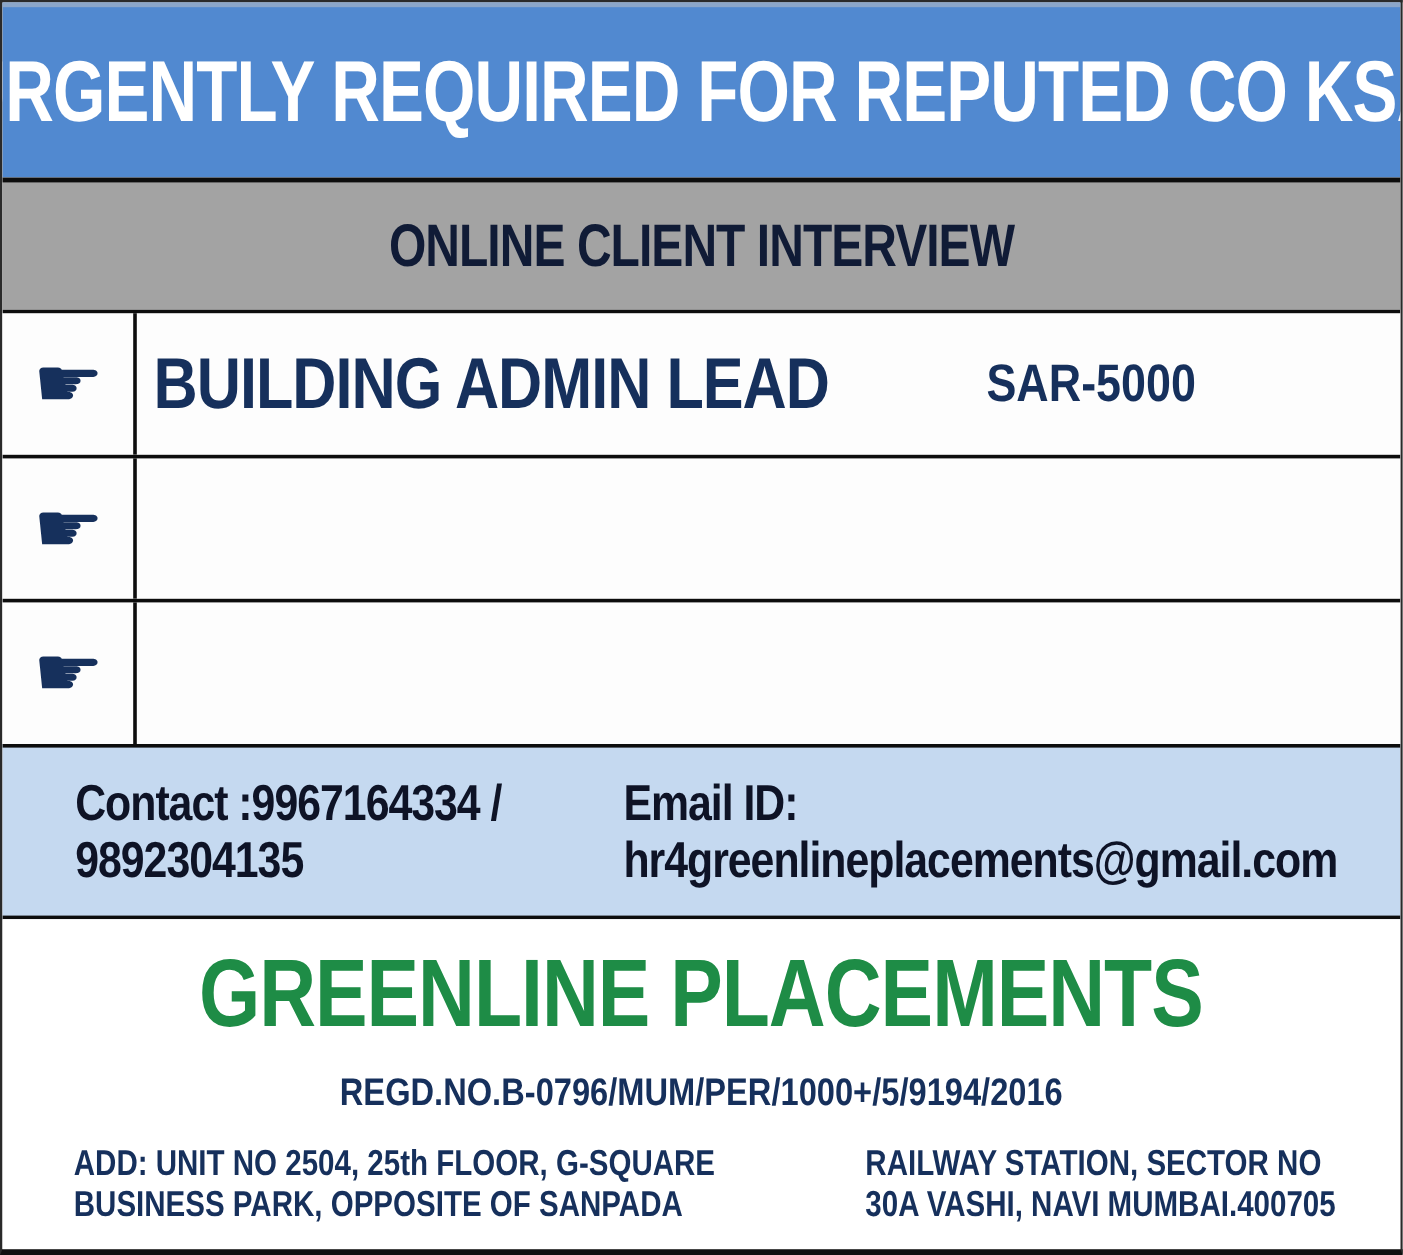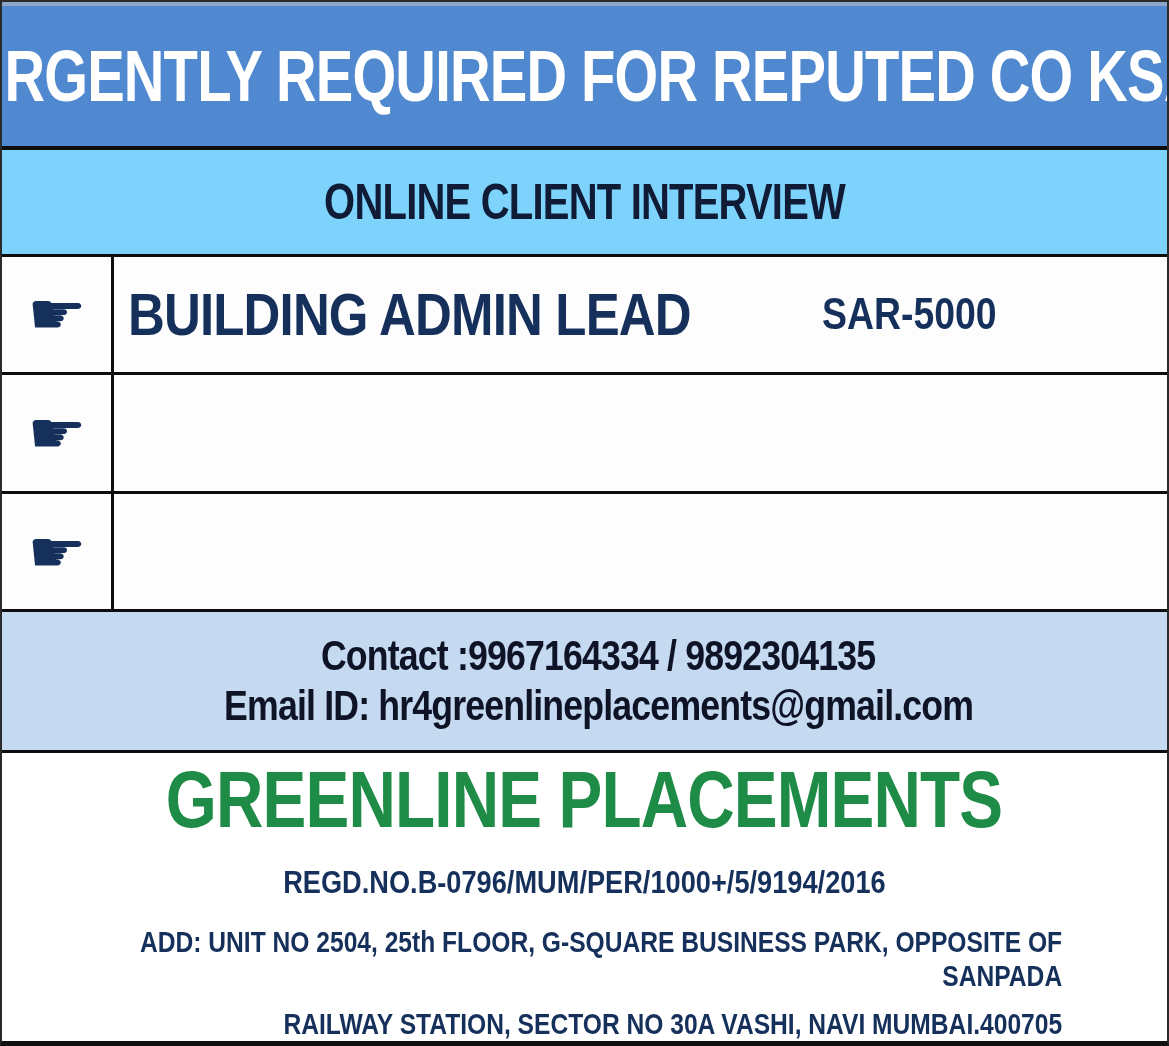--- a/index.html
+++ b/index.html
@@ -23,21 +23,21 @@
     border-top: 4px solid #8ba6c9;
     display: flex; align-items: center; justify-content: center;
   }
   .header-title {
     color: #ffffff; font-weight: bold; font-size: 72px;
     letter-spacing: -1px; transform: scaleX(0.78);
   }
 
   
   .subheader {
-    height: 110px; background: #7dd3fc;
+    height: 110px; background: #a3a3a3;
     border-top: 4px solid #0d0d0d;
     display: flex; align-items: center; justify-content: center;
   }
   .subheader-title {
     color: #101b36; font-weight: bold; font-size: 50px;
     letter-spacing: -1px; transform: scaleX(0.80);
   }
 
   
   .jobs { height: 362px; display: flex; flex-direction: column; background: #ffffff; }
@@ -65,44 +65,44 @@
   }
   .job-salary {
     color: #16305c; font-weight: bold; font-size: 44px;
     letter-spacing: 0px; flex: 0 0 auto;
   }
 
   
   .contact {
     height: 146px; background: #c5d9f0;
     border-top: 3px solid #0d0d0d; border-bottom: 3px solid #0d0d0d;
-    display: flex; flex-direction: column; align-items: center; justify-content: center;
+    display: flex; flex-direction: row; align-items: center; justify-content: center;
     gap: 2px;
     padding-left: 28px;
   }
   .contact-line {
     color: #0e1326; font-weight: bold; font-size: 42px;
     letter-spacing: -1px; transform: scaleX(0.85);
   }
 
   
   .footer {
-    flex: 1; background: #ffffff; text-align: right;
+    flex: 1; background: #ffffff; text-align: left;
     display: flex; flex-direction: column; align-items: center;
-    padding-top: 1px;
+    padding-top: 16px;
   }
   .company-name {
     color: #1e8c46; font-weight: bold; font-size: 80px;
     letter-spacing: -1px; transform: scaleX(0.82);
   }
   .regd-line {
     color: #16305c; font-weight: bold; font-size: 32px;
     margin-top: 18px; transform: scaleX(0.85);
   }
-  .address { margin-top: 24px; display: flex; flex-direction: column; gap: 14px; }
+  .address { margin-top: 24px; display: flex; flex-direction: row; gap: 14px; }
   .address-line {
     color: #16305c; font-weight: bold; font-size: 30px;
     transform: scaleX(0.82);
   }
 </style>
 </head>
 <body>
 
 <div class="poster">
 

